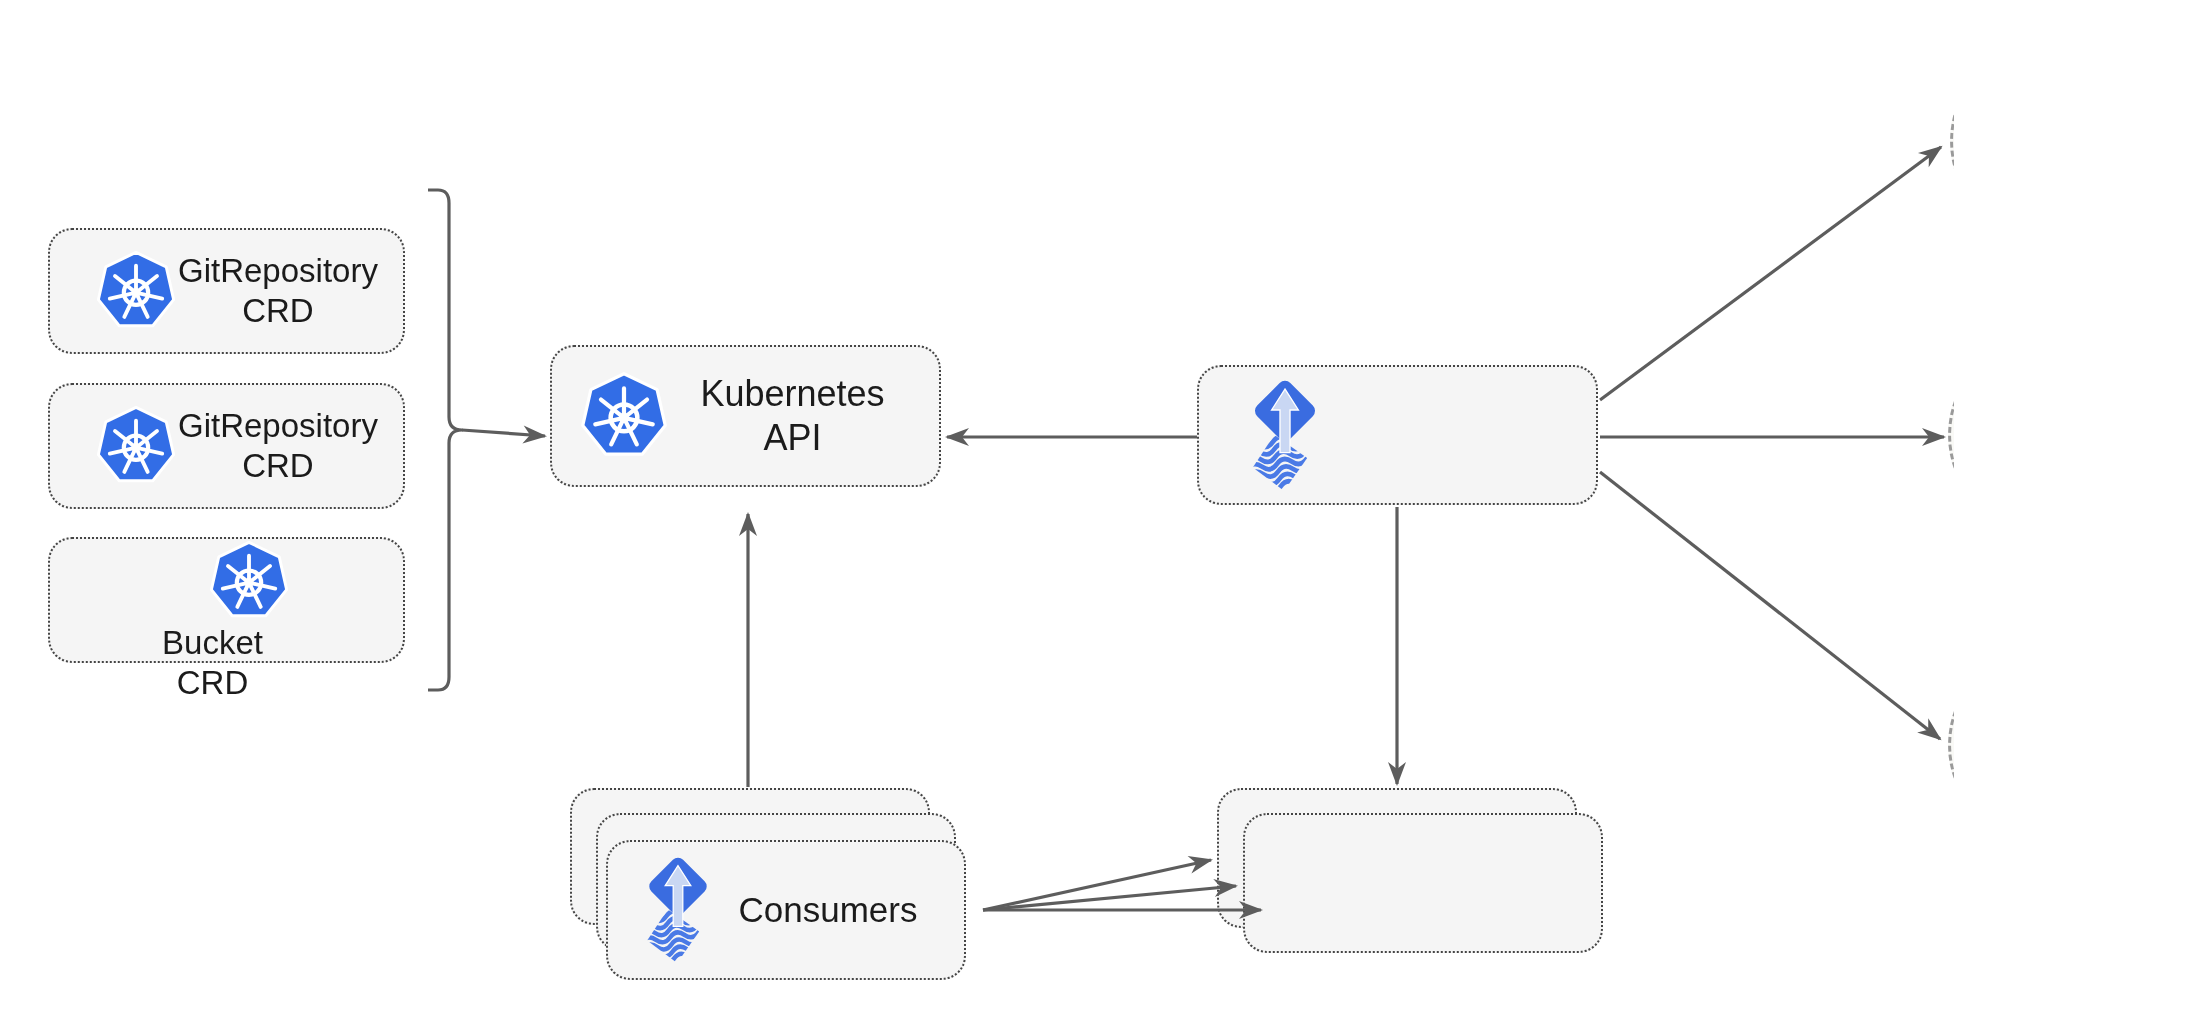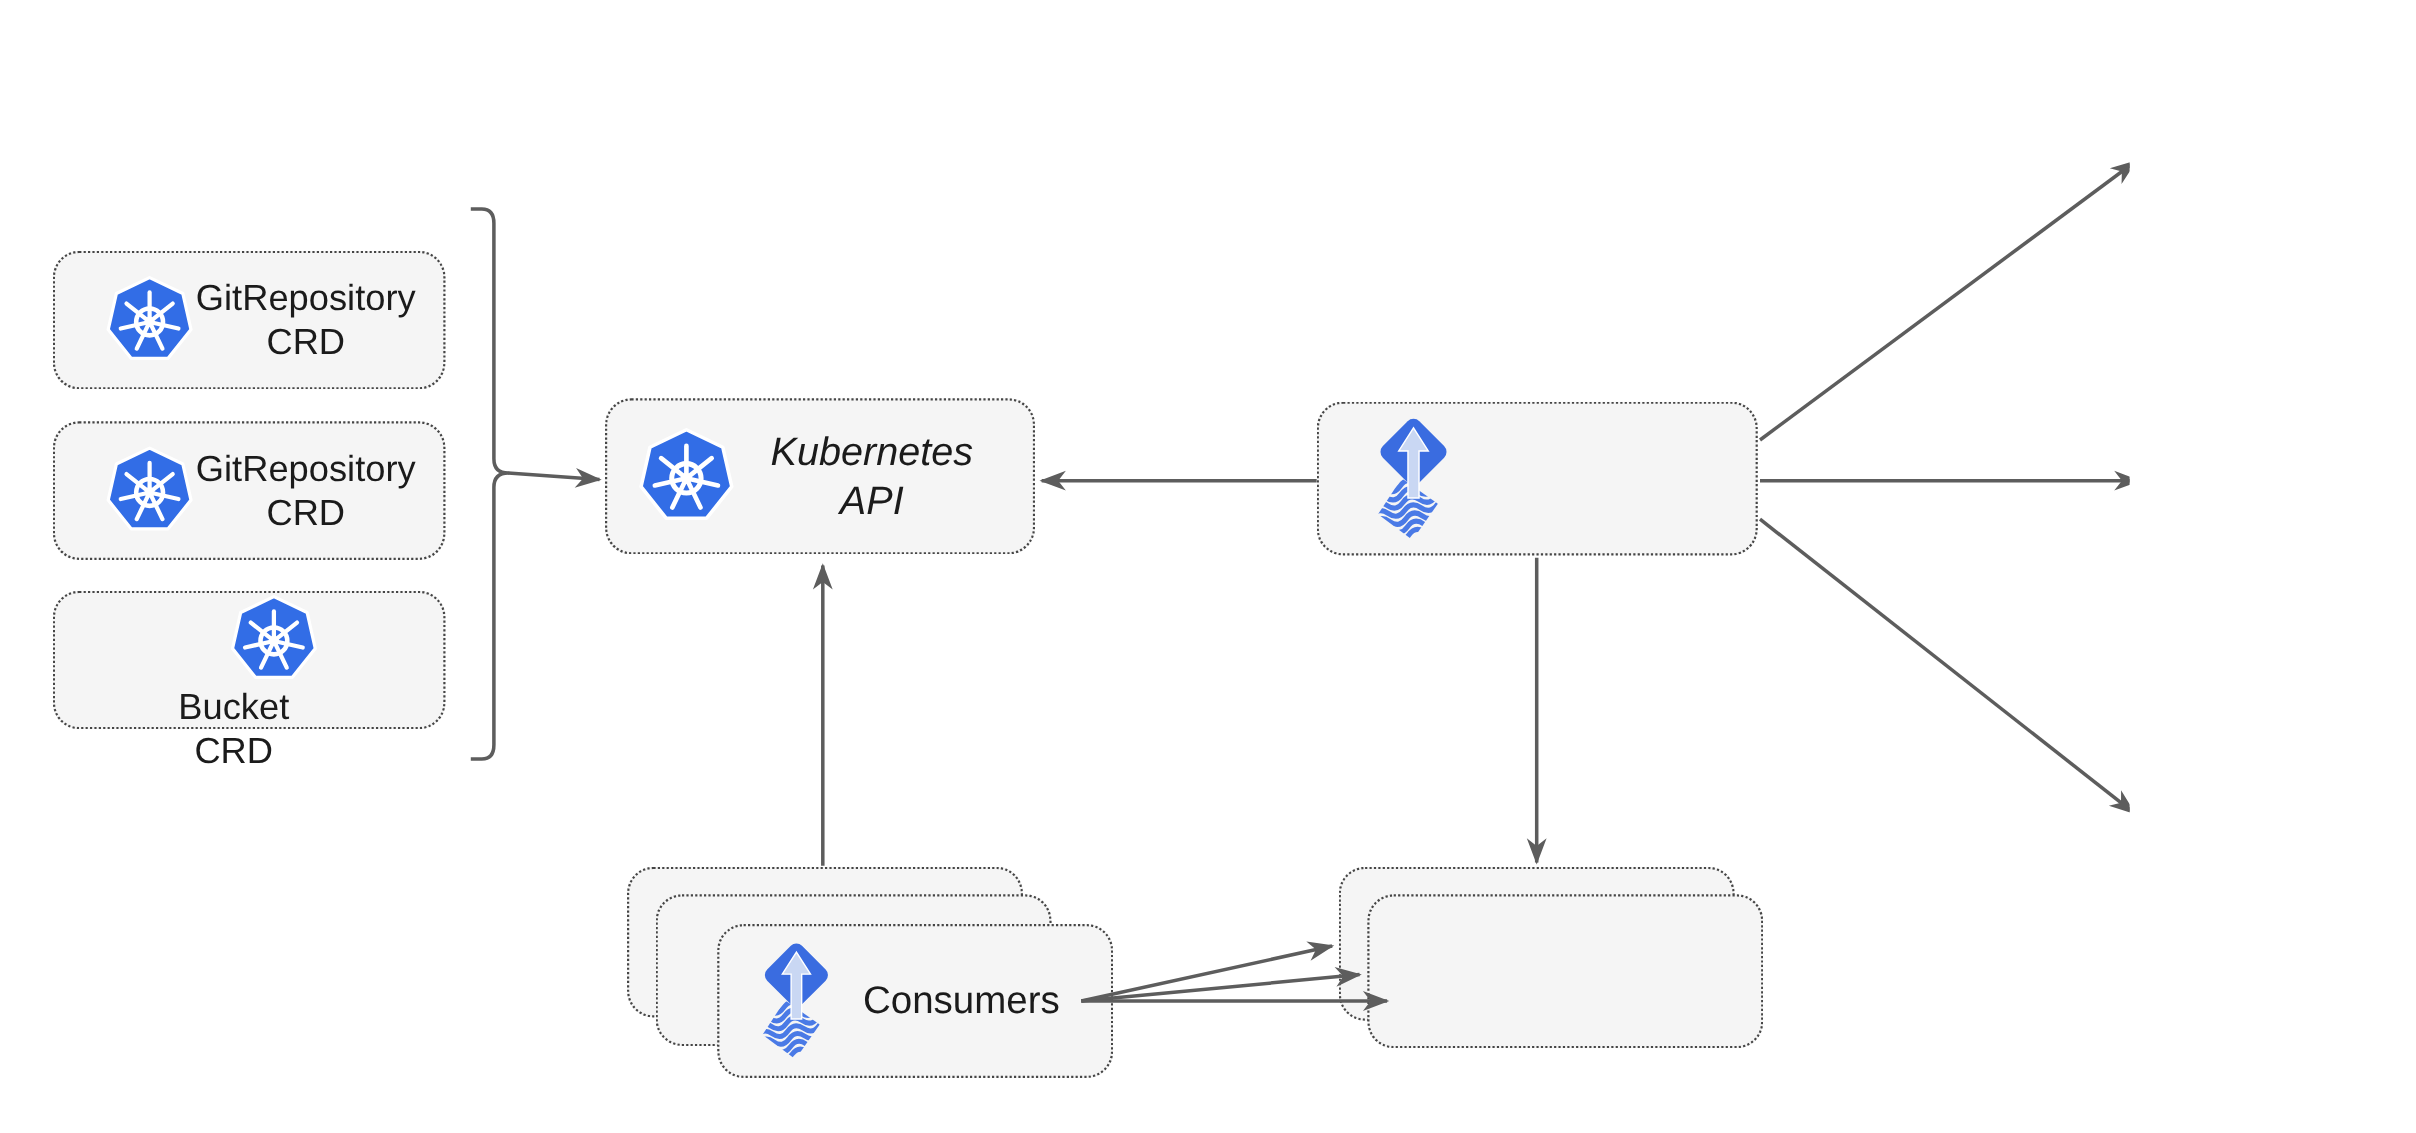--- a/index.html
+++ b/index.html
@@ -1,17 +1,17 @@
 <!DOCTYPE html>
 <html style="--kubernetes-blue: #326de6; --flux-blue: #3a6ce0; --flux-arrow-light: #c9d7f3; --flux-wave-blue: #4a7ae6; --layers-blue: #3e86e0; --git-blue: #2384e2; --helm-teal: #2a7d9d; --s3-red: #e0544b; --s3-dark-red: #6e1f14; --arrow-gray: #5d5d5d; --node-fill: #f5f5f5; --node-border: #454545; --endpoint-fill: #f9f9f6; --endpoint-border: #9a9a9a; --text-color: #1b1b1b;"><head>
 <meta charset="utf-8">
 <style>
   html,body{margin:0;padding:0;background:#ffffff;}
   .stage{position:relative;width:1936px;height:1030px;background:#ffffff;overflow:hidden;
-         font-family:"Liberation Sans", sans-serif;color:var(--text-color,#1b1b1b);}
+         font-family:"Liberation Sans", sans-serif;color:var(--text-color,#1b1b1b);padding-left:18px;}
   
   .node,.ghost{position:absolute;box-sizing:border-box;background:var(--node-fill,#f5f5f5);
         border:2.6px dotted var(--node-border,#454545);border-radius:24px;}
   .node{display:flex;align-items:center;z-index:3;}
   .ghost{z-index:2;}
   .node .icon{flex:0 0 auto;display:flex;align-items:center;justify-content:center;}
   .node .lbl{flex:1;text-align:center;line-height:1.22;}
   .crd .lbl{font-size:33px;margin-right:28px;}
   .api .lbl{font-size:36px;margin-right:24px;}
   .src .lbl{font-size:34px;margin-right:30px;}
@@ -145,40 +145,40 @@
       <svg width="84" height="84">
           <use href="#sym-k8s"></use>
         </svg>
       </span>
     <div class="lbl">
       <div>Bucket</div>
       <div>CRD</div>
     </div>
   </div>
 
-  <div class="node api" style="left:550px;top:362px;width:391px;height:142px;font-style:italic;">
+  <div class="node api" style="left:550px;top:345px;width:391px;height:142px;">
     <span class="icon" style="margin-left:26px;">
       <svg width="92" height="92">
           <use href="#sym-k8s"></use>
         </svg>
       </span>
     <div class="lbl">Kubernetes API</div>
   </div>
 
   <div class="node src" style="left:1197px;top:365px;width:401px;height:140px;">
     <span class="icon" style="margin-left:44px;">
       <svg width="84" height="113" viewBox="0 0 100 135">
           <use href="#sym-flux"></use>
         </svg>
       </span>
   </div>
 
   <div class="ghost" style="left:570px;top:788px;width:360px;height:137px;"></div>
   <div class="ghost" style="left:596px;top:813px;width:360px;height:138px;"></div>
-  <div class="node cons" style="left:652px;top:840px;width:360px;height:140px;">
+  <div class="node cons" style="left:606px;top:840px;width:360px;height:140px;">
     <span class="icon" style="margin-left:30px;">
       <svg width="80" height="108" viewBox="0 0 100 135">
           <use href="#sym-flux"></use>
         </svg>
       </span>
     <div class="lbl">Consumers</div>
   </div>
 
   <div class="ghost" style="left:1217px;top:788px;width:360px;height:140px;"></div>
   <div class="ghost" style="left:1243px;top:813px;width:360px;height:140px;"></div>

